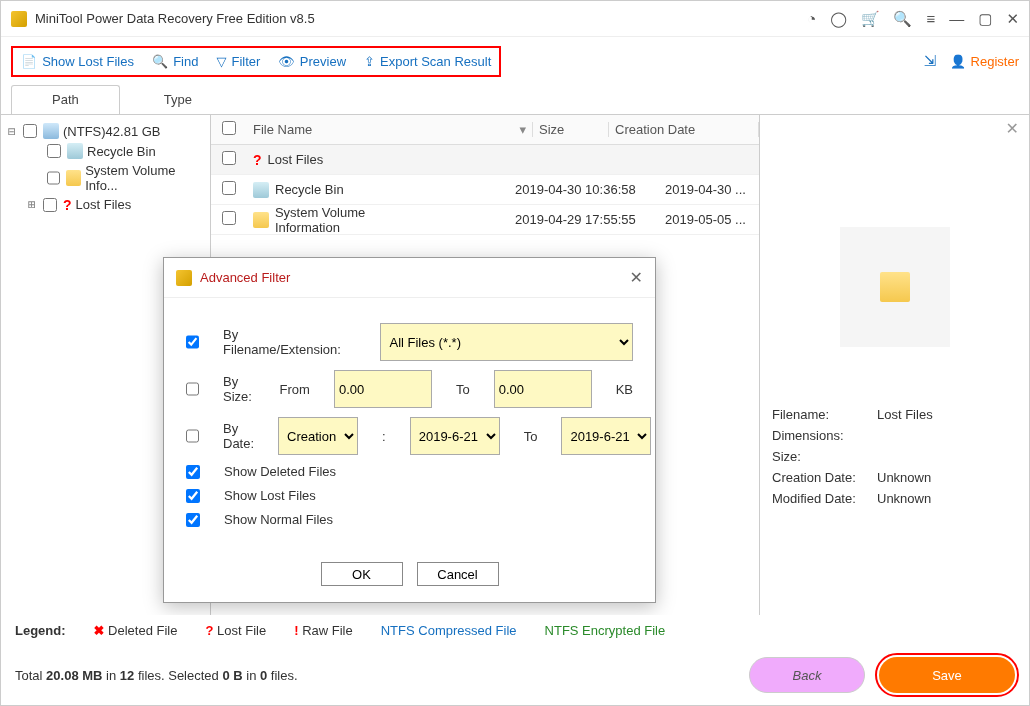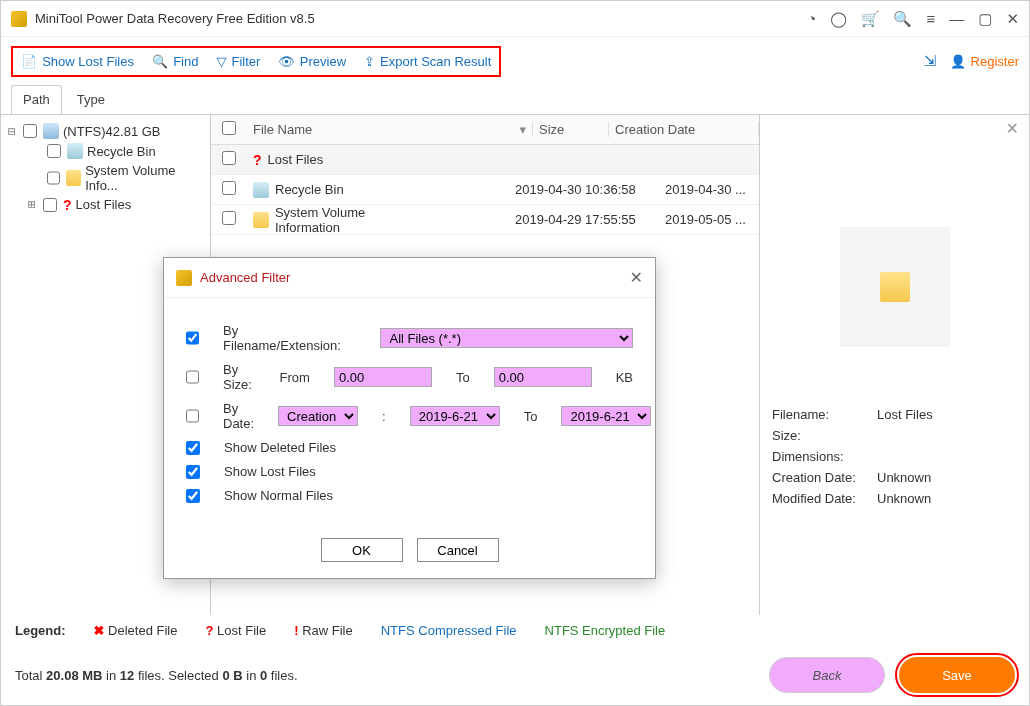--- a/index.html
+++ b/index.html
@@ -8,21 +8,21 @@
 .app-icon{width:16px;height:16px;background:linear-gradient(135deg,#f4c430,#d4a000);margin-right:8px;border-radius:2px;}
 .title-text{flex:1;color:#333;font-size:13px;}
 .title-icons{display:flex;gap:14px;align-items:center;color:#555;}
 .title-icons span{cursor:pointer;font-size:15px;}
 .toolbar-wrap{height:48px;display:flex;align-items:center;padding:0 10px;justify-content:space-between;}
 .toolbar{display:flex;gap:18px;align-items:center;border:2px solid #ff0000;padding:6px 8px;}
 .tool-btn{display:flex;align-items:center;gap:5px;color:#1670c0;cursor:pointer;}
 .right-tools{display:flex;gap:14px;align-items:center;}
 .register{color:#ff6a00;display:flex;align-items:center;gap:4px;cursor:pointer;}
 .tabs{height:30px;display:flex;border-bottom:1px solid #ccc;padding-left:10px;}
-.tab{padding:6px 11px;border:1px solid #ccc;border-bottom:none;background:#fff;cursor:pointer;color:#444;border-radius:3px 3px 0 0;margin-right:3px;}
+.tab{padding:6px 40px;border:1px solid #ccc;border-bottom:none;background:#fff;cursor:pointer;color:#444;border-radius:3px 3px 0 0;margin-right:3px;}
 .tab.inactive{border:1px solid transparent;background:transparent;}
 .main{flex:1;display:flex;overflow:hidden;position:relative;}
 .tree{width:210px;border-right:1px solid #ccc;padding:6px;font-size:13px;color:#333;}
 .tree-row{display:flex;align-items:center;gap:4px;padding:2px 0;cursor:pointer;}
 .tree-row input{margin:0 2px;}
 .tree-indent1{padding-left:20px;}
 .tree-indent2{padding-left:38px;}
 .tree-icon{width:16px;height:16px;display:inline-block;}
 .drive-icon{background:linear-gradient(#cfe8fa,#8bb9dd);border-radius:2px;}
 .folder-icon{background:linear-gradient(#ffe28a,#f5c84e);border-radius:2px;}
@@ -48,33 +48,33 @@
 .meta-row{display:flex;margin:6px 0;color:#333;}
 .meta-label{width:105px;}
 .dialog{position:absolute;left:162px;top:142px;width:493px;background:#fff;border:1px solid #999;box-shadow:0 4px 18px rgba(0,0,0,0.25);}
 .dlg-title{display:flex;align-items:center;padding:10px 12px;border-bottom:1px solid #eee;}
 .dlg-title .app-icon{margin-right:8px;}
 .dlg-title-text{flex:1;color:#b91c1c;}
 .dlg-close{color:#666;cursor:pointer;font-size:16px;}
 .dlg-body{padding:16px 22px;}
 .dlg-row{display:flex;align-items:center;margin:9px 0;gap:24px;color:#333;}
 .chk{width:14px;height:14px;}
-.dlg-row select,.dlg-row input[type=text]{border:1px solid #aaa;height:20px;padding:0 4px;background:#f0abfc;}
+.dlg-row select,.dlg-row input[type=text]{border:1px solid #aaa;height:38px;padding:0 4px;background:#fef9c3;}
 .spinner{width:60px;}
 .sel-wide{width:270px;margin-left:6px;}
 .dlg-buttons{display:flex;justify-content:center;gap:14px;padding:10px 0 16px;}
 .dlg-btn{width:82px;height:24px;border:1px solid #888;background:#fff;cursor:pointer;}
 .legend{height:30px;display:flex;align-items:center;gap:28px;padding:0 14px;color:#333;}
 .lg-red{color:#ff0000;font-weight:bold;}
 .lg-blue{color:#1670c0;}
 .lg-green{color:#2a8a2a;}
 .statusbar{height:60px;display:flex;align-items:center;justify-content:space-between;padding:0 14px;}
 .status-text{color:#333;}
 .btn-back{width:116px;height:36px;border:1px solid #ccc;border-radius:18px;background:#f0abfc;color:#555;cursor:pointer;font-style:italic;}
-.btn-save{width:116px;height:36px;border:none;border-radius:18px;background:#ff7a00;color:#fff;cursor:pointer;outline:2px solid #ff0000;outline-offset:2px;}
+.btn-save{width:136px;height:36px;border:none;border-radius:18px;background:#ff7a00;color:#fff;cursor:pointer;outline:2px solid #ff0000;outline-offset:2px;}
 .sort-arrow{color:#888;margin-left:auto;margin-right:6px;}
 </style>
 </head>
 <body>
 
 <div class="titlebar">
   <span class="app-icon"></span>
   <span class="title-text">MiniTool Power Data Recovery Free Edition v8.5</span>
   <div class="title-icons">
     <span>◔</span>
@@ -196,25 +196,25 @@
   <div class="preview-pane">
     <span class="preview-close">✕</span>
     <div class="preview-img">
       <span class="tree-icon folder-icon" style="width:30px;height:30px"></span>
     </div>
     <div class="meta-row">
         <span class="meta-label">Filename:</span>
         <span>Lost Files</span>
       </div>
     <div class="meta-row">
+        <span class="meta-label">Dimensions:</span>
+        <span></span>
+      </div>
+    <div class="meta-row">
         <span class="meta-label">Size:</span>
-        <span></span>
-      </div>
-    <div class="meta-row">
-        <span class="meta-label">Dimensions:</span>
         <span></span>
       </div>
     <div class="meta-row">
         <span class="meta-label">Creation Date:</span>
         <span>Unknown</span>
       </div>
     <div class="meta-row">
         <span class="meta-label">Modified Date:</span>
         <span>Unknown</span>
       </div>

